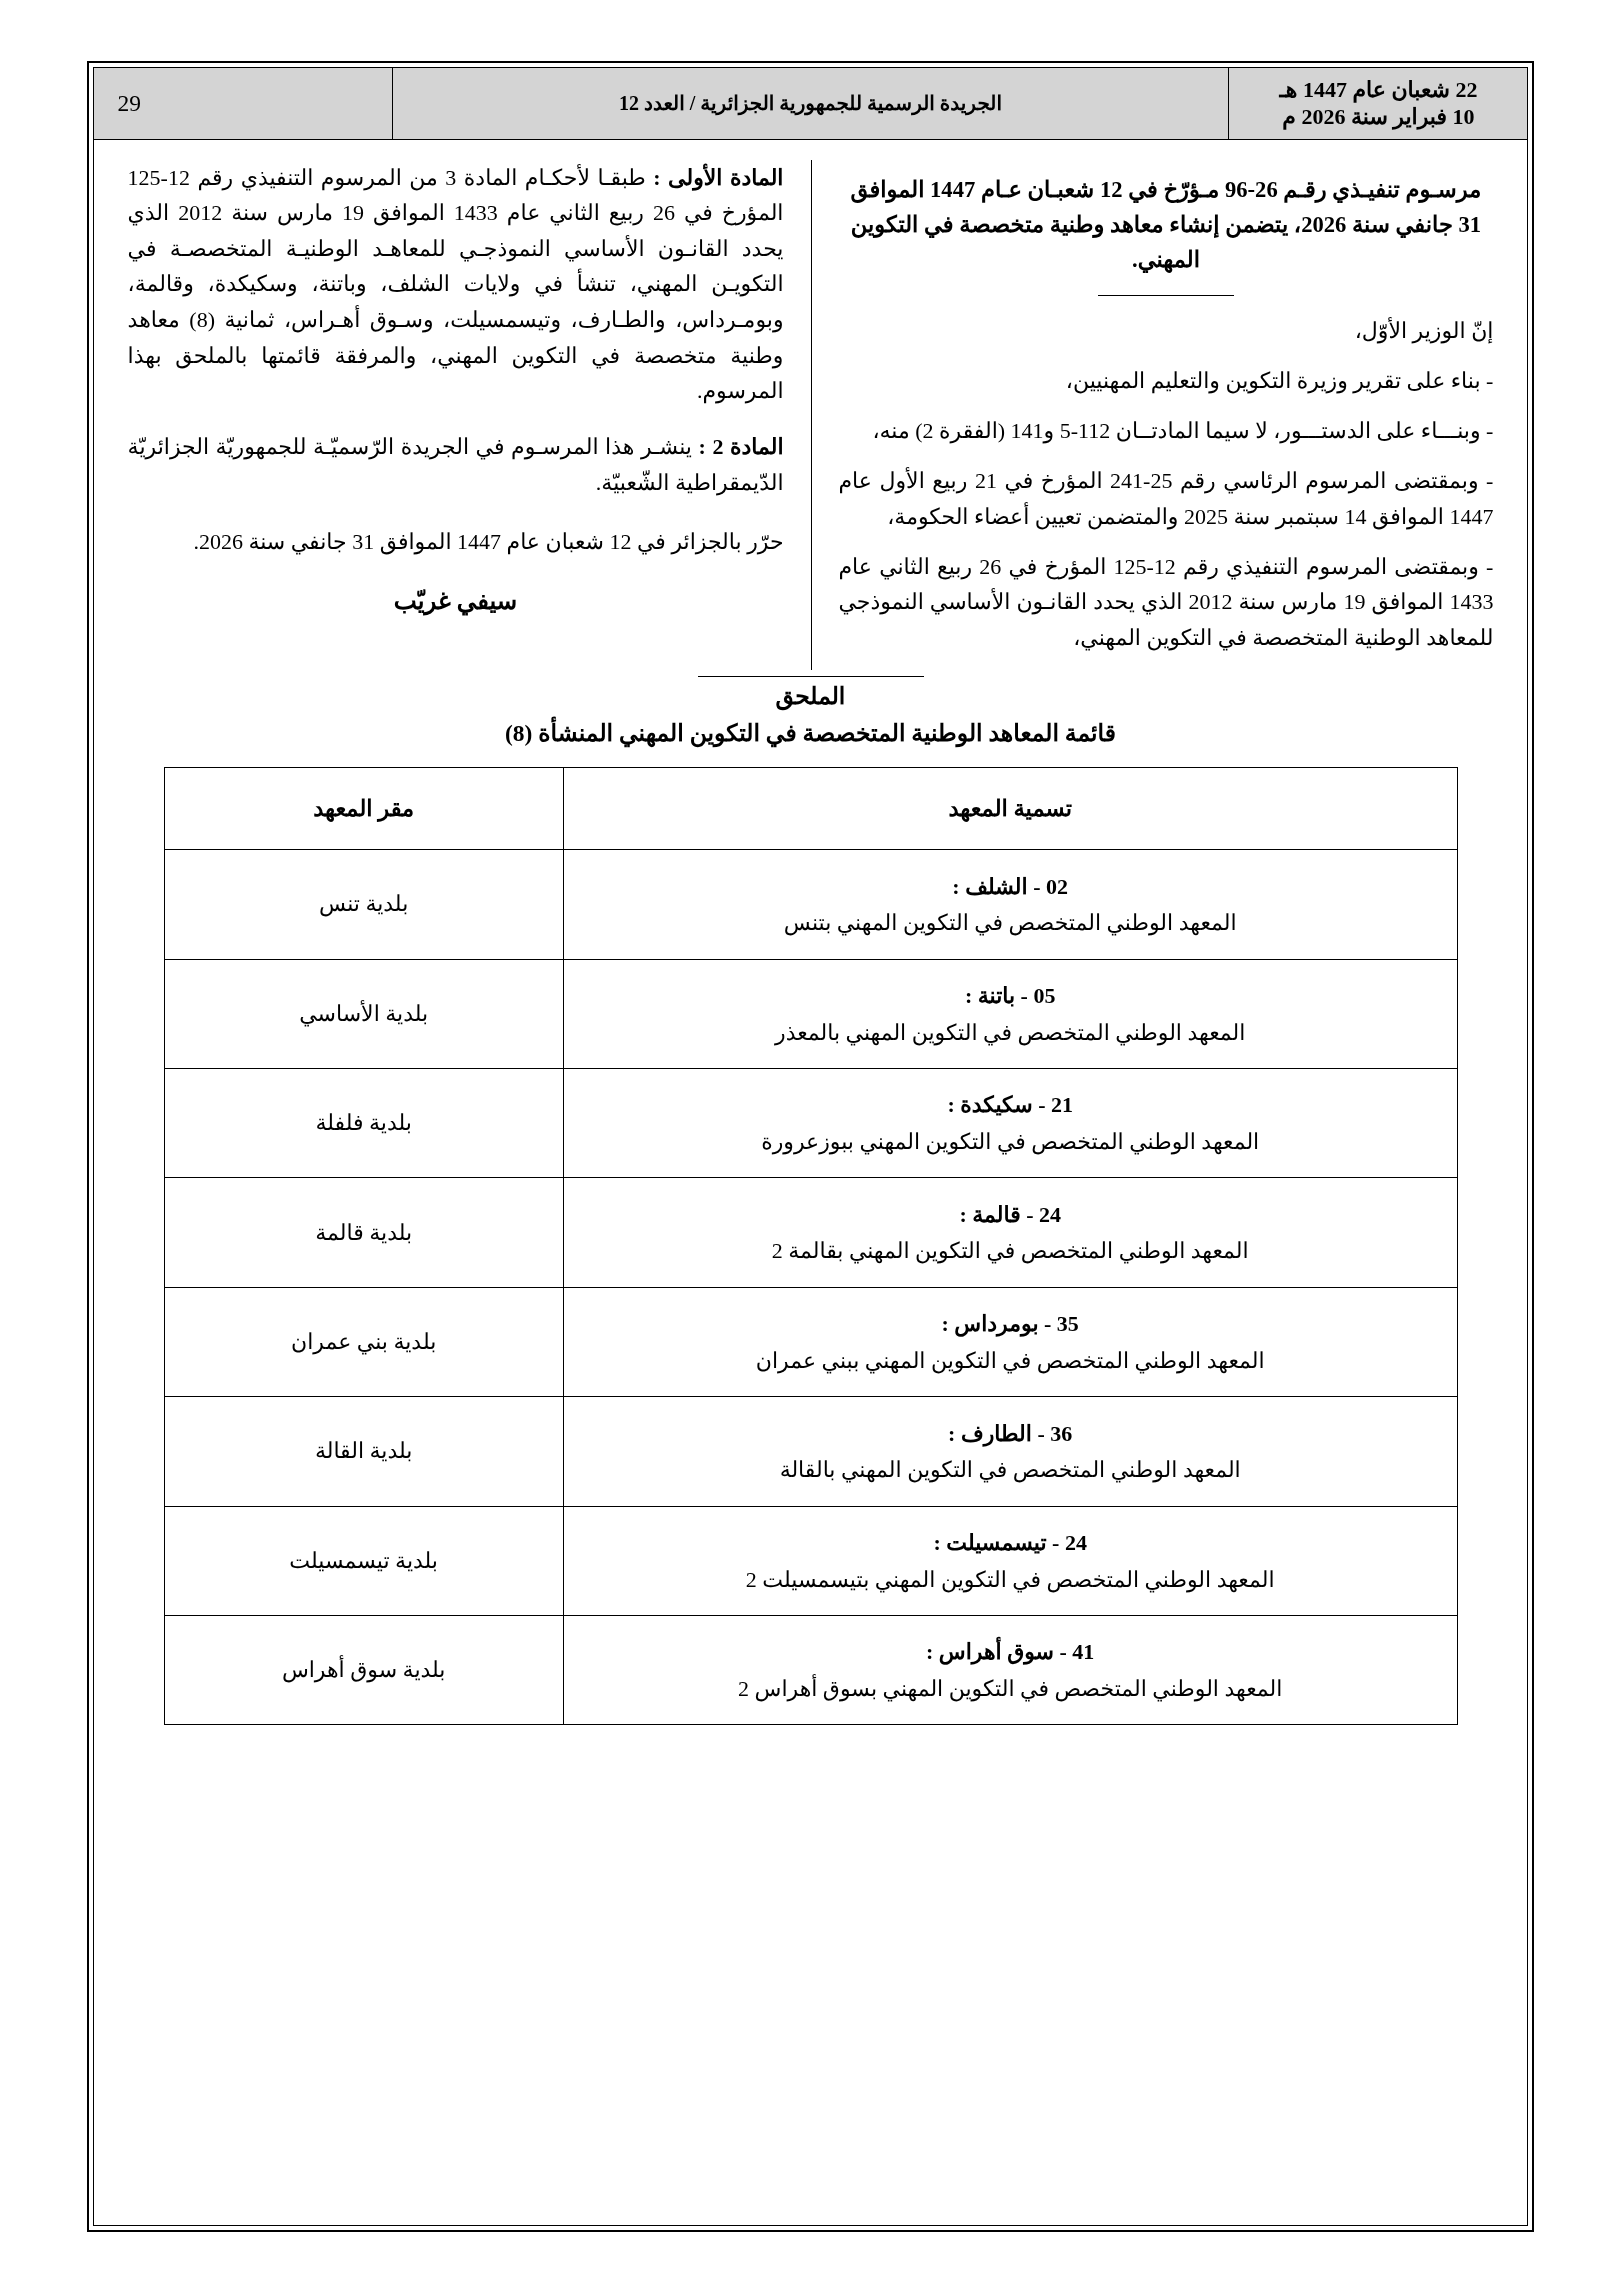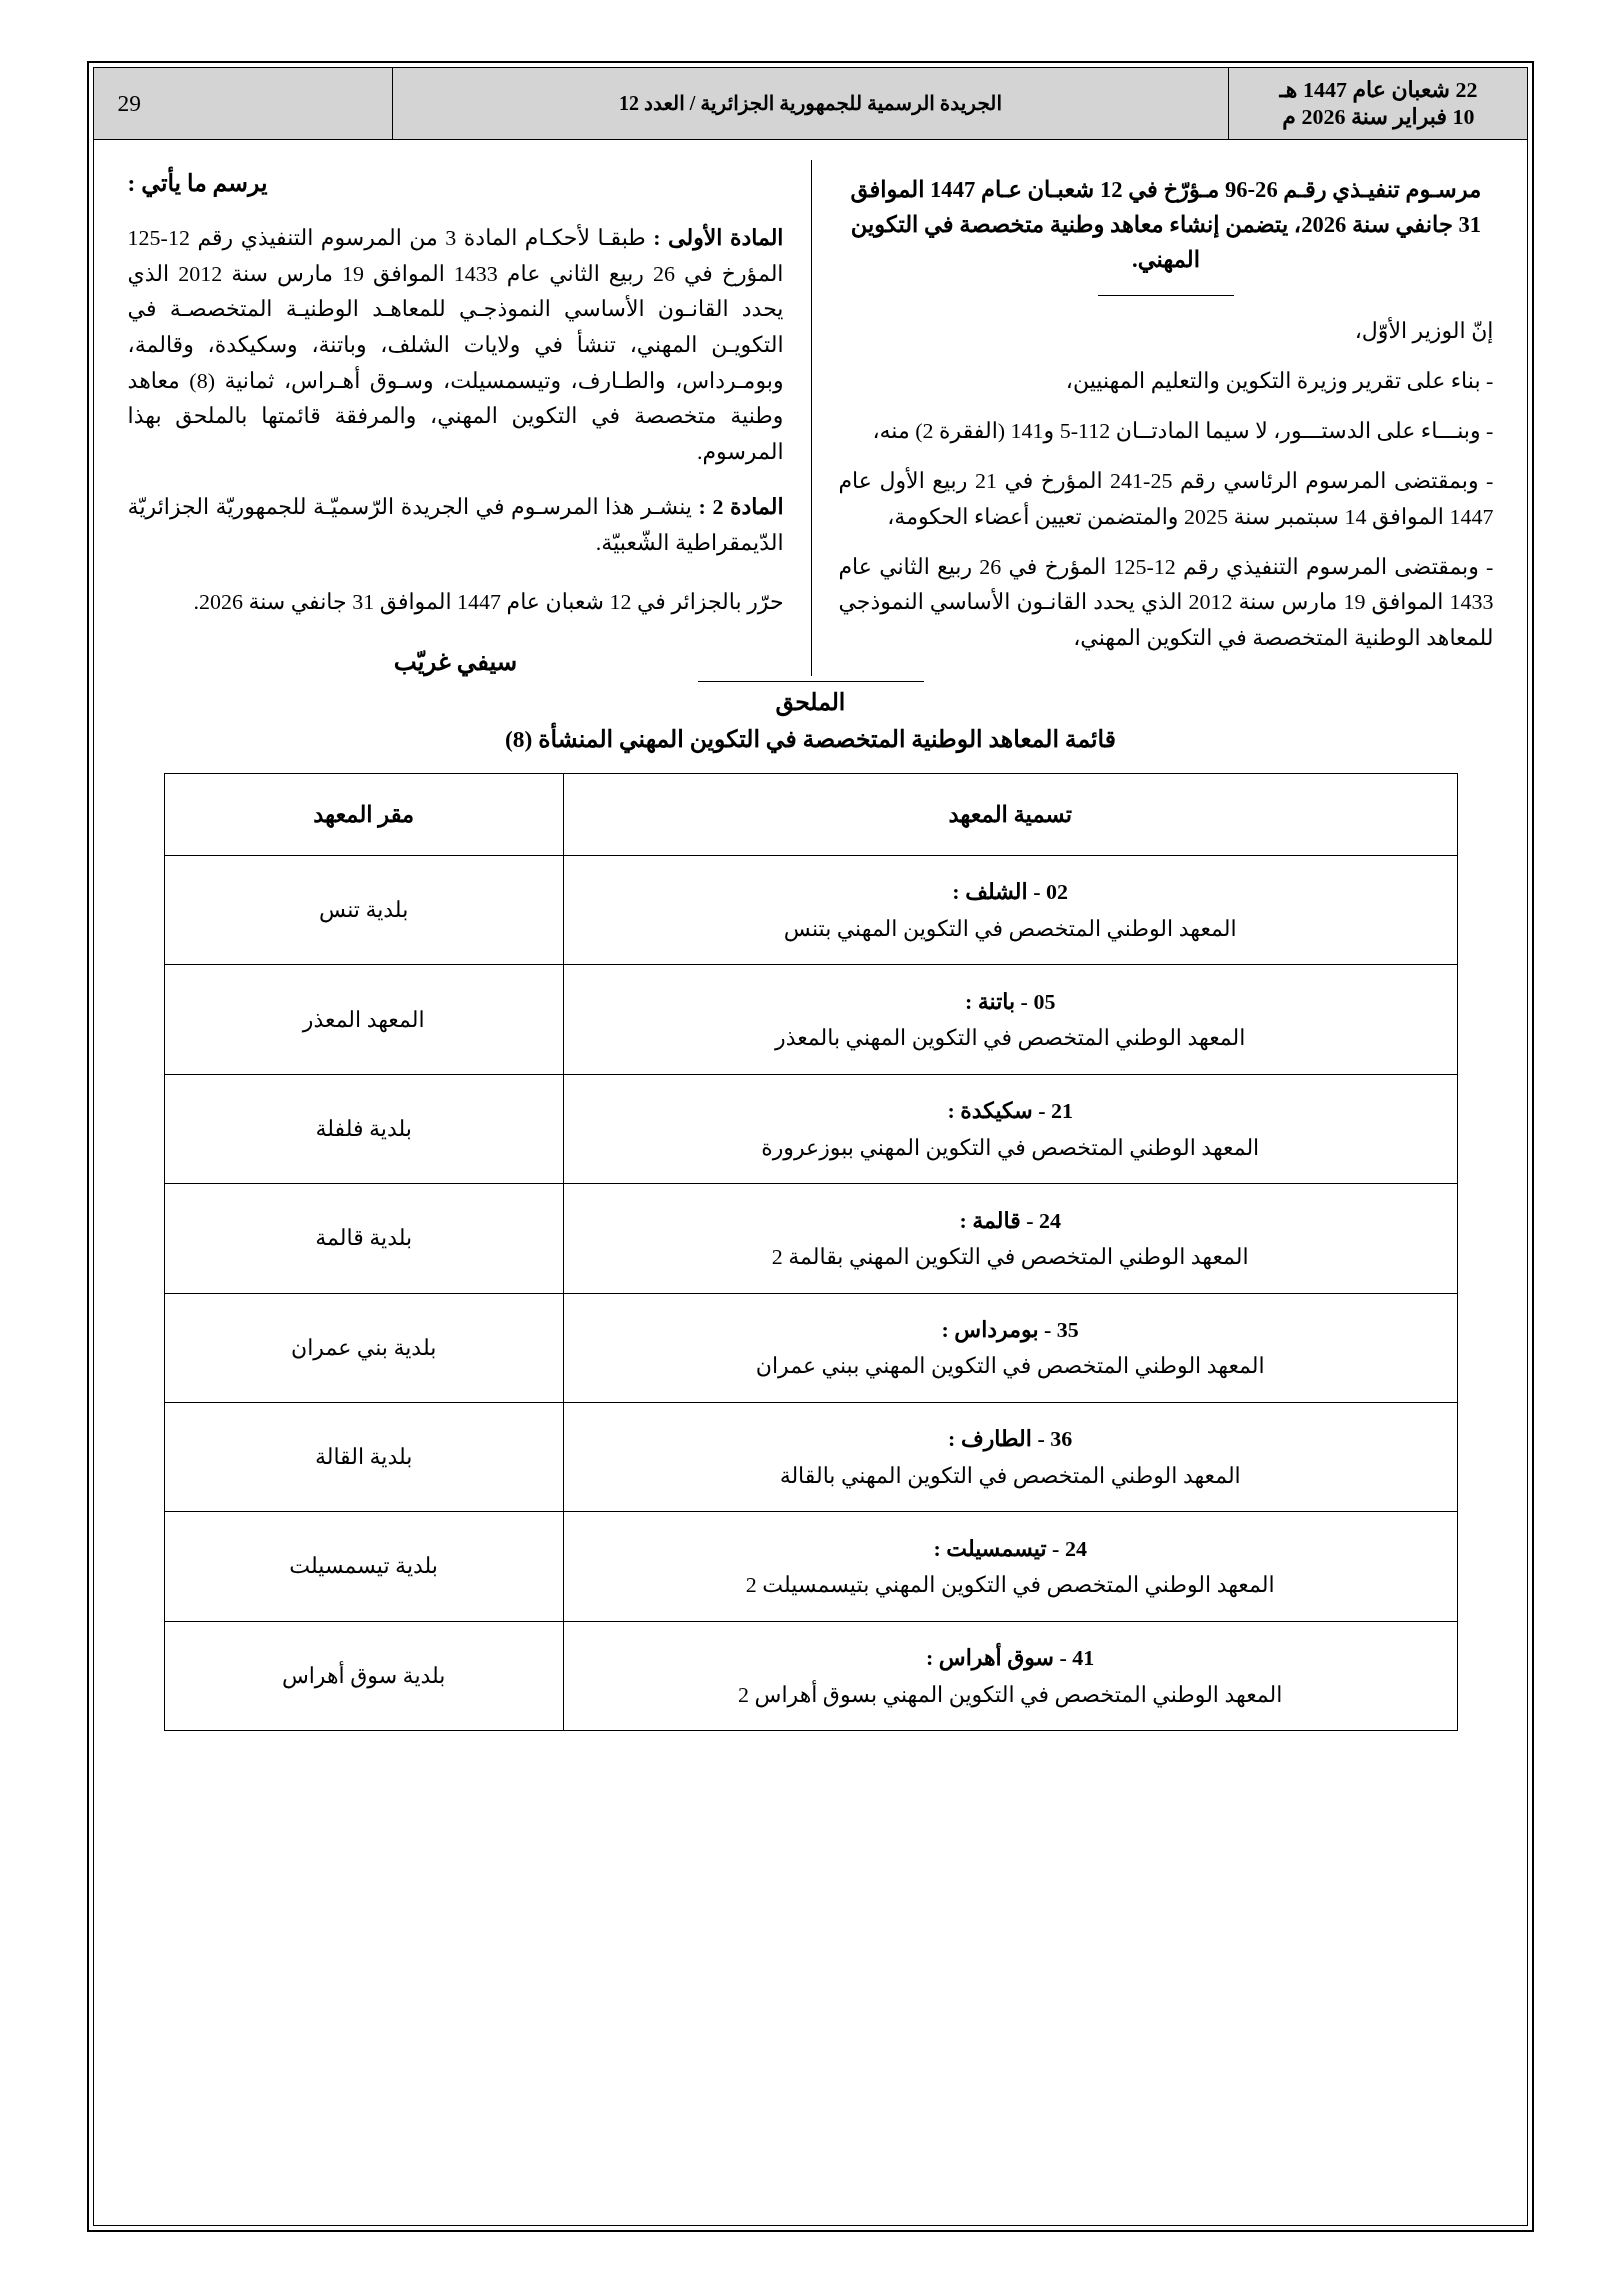--- a/index.html
+++ b/index.html
@@ -236,21 +236,20 @@
         <div class="decree-title">مرسـوم تنفيـذي رقـم 26-96 مـؤرّخ في 12 شعبـان عـام 1447 الموافق 31 جانفي سنة 2026، يتضمن إنشاء معاهد وطنية متخصصة في التكوين المهني.</div>
         <div class="sep-line"></div>
         <div class="para">إنّ الوزير الأوّل،</div>
         <div class="visa">- بناء على تقرير وزيرة التكوين والتعليم المهنيين،</div>
         <div class="visa">- وبنـــاء على الدستـــور، لا سيما المادتــان 112-5 و141 (الفقرة 2) منه،</div>
         <div class="visa">- وبمقتضى المرسوم الرئاسي رقم 25-241 المؤرخ في 21 ربيع الأول عام 1447 الموافق 14 سبتمبر سنة 2025 والمتضمن تعيين أعضاء الحكومة،</div>
         <div class="visa">- وبمقتضى المرسوم التنفيذي رقم 12-125 المؤرخ في 26 ربيع الثاني عام 1433 الموافق 19 مارس سنة 2012 الذي يحدد القانـون الأساسي النموذجي للمعاهد الوطنية المتخصصة في التكوين المهني،</div>
       </div>
 
       <div class="col col-left">
-        <div class="yarsem">يرسم ما يأتي :</div>
         <div class="article">
           <span class="bold">المادة الأولى :</span><span> طبقـا لأحكـام المادة 3 من المرسوم التنفيذي رقم 12-125 المؤرخ في 26 ربيع الثاني عام 1433 الموافق 19 مارس سنة 2012 الذي يحدد القانـون الأساسي النموذجـي للمعاهـد الوطنيـة المتخصصـة في التكويـن المهني، تنشأ في ولايات الشلف، وباتنة، وسكيكدة، وقالمة، وبومـرداس، والطـارف، وتيسمسيلت، وسـوق أهـراس، ثمانية (8) معاهد وطنية متخصصة في التكوين المهني، والمرفقة قائمتها بالملحق بهذا المرسوم.</span>
         </div>
         <div class="article">
           <span class="bold">المادة 2 :</span><span> ينشـر هذا المرسـوم في الجريدة الرّسميّـة للجمهوريّة الجزائريّة الدّيمقراطية الشّعبيّة.</span>
         </div>
         <div class="signature-place">حرّر بالجزائر في 12 شعبان عام 1447 الموافق 31 جانفي سنة 2026.</div>
         <div class="signature-name">سيفي غريّب</div>
       </div>
     </div>
@@ -273,21 +272,21 @@
               <span class="wilaya">02 - الشلف :</span>
               <span>المعهد الوطني المتخصص في التكوين المهني بتنس</span>
             </td>
             <td class="cell-seat">بلدية تنس</td>
           </tr>
           <tr>
             <td class="cell-name">
               <span class="wilaya">05 - باتنة :</span>
               <span>المعهد الوطني المتخصص في التكوين المهني بالمعذر</span>
             </td>
-            <td class="cell-seat">المعهد المعذر</td>
+            <td class="cell-seat">بلدية الأساسي</td>
           </tr>
           <tr>
             <td class="cell-name">
               <span class="wilaya">21 - سكيكدة :</span>
               <span>المعهد الوطني المتخصص في التكوين المهني ببوزعرورة</span>
             </td>
             <td class="cell-seat">بلدية فلفلة</td>
           </tr>
           <tr>
             <td class="cell-name">

